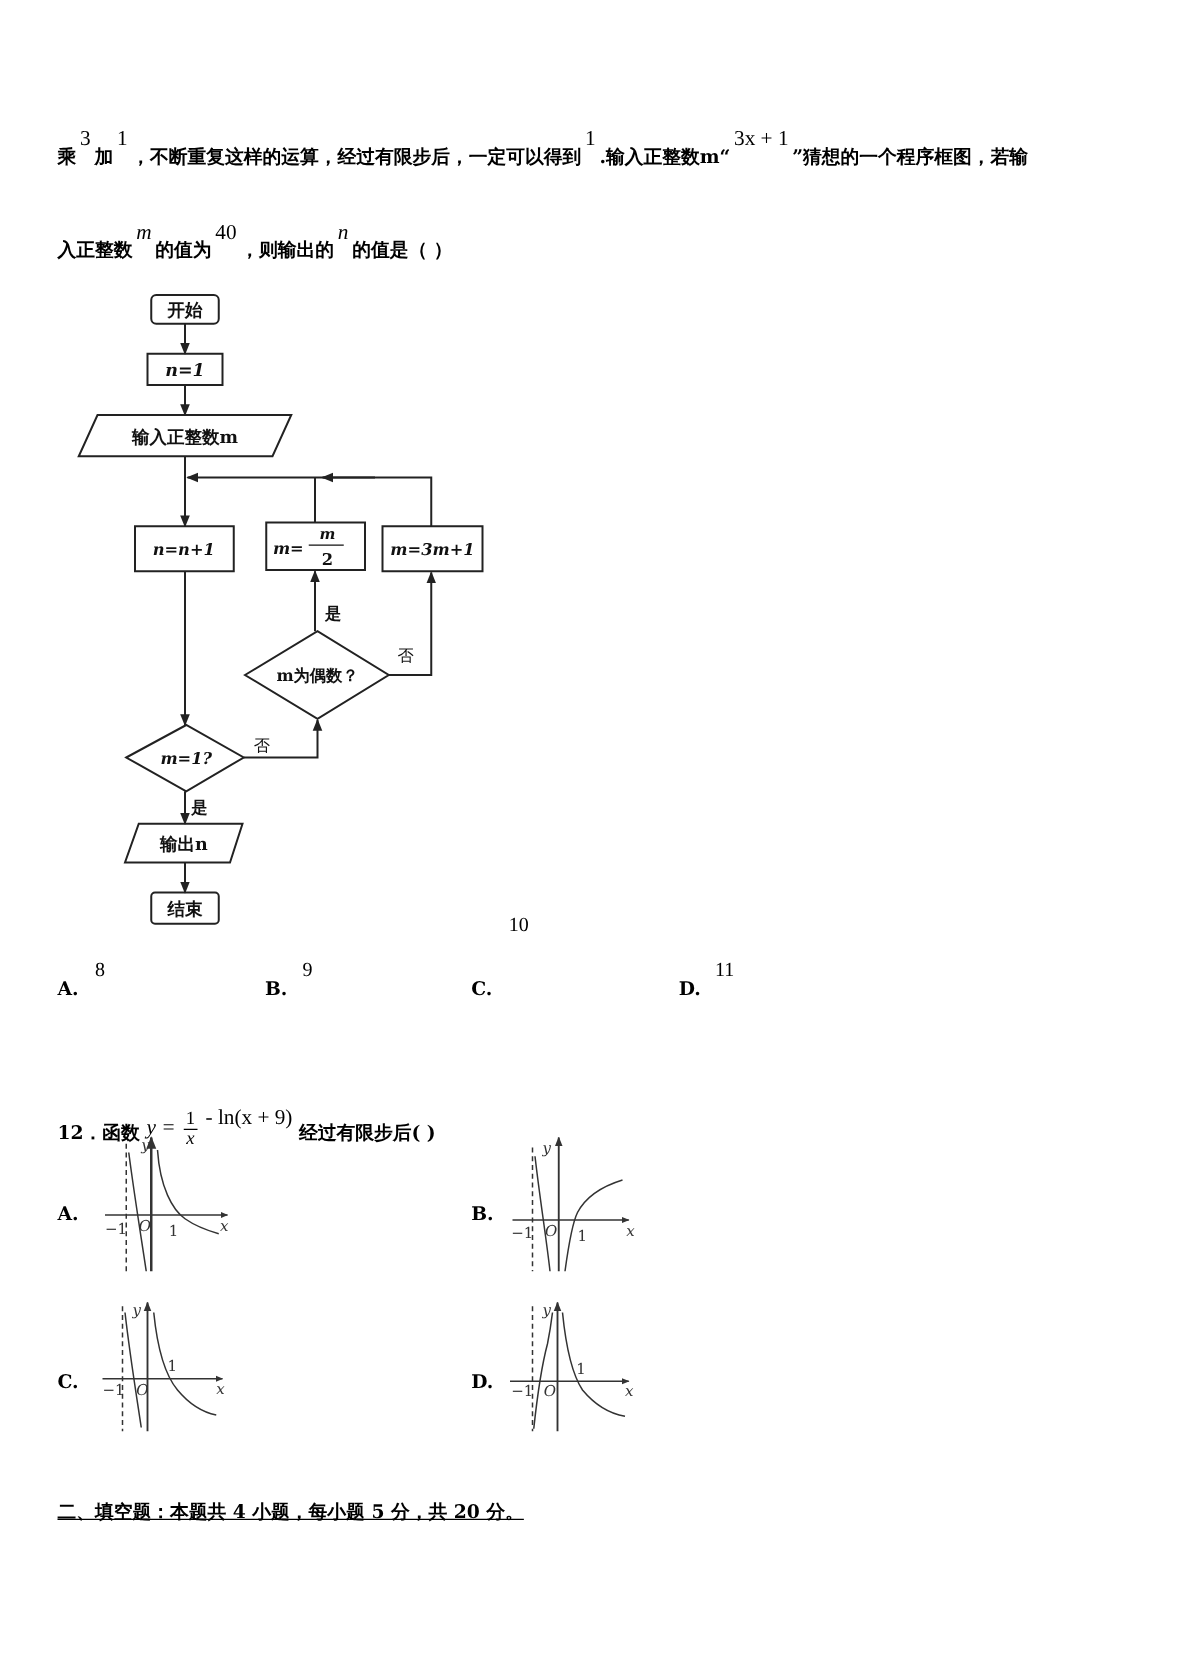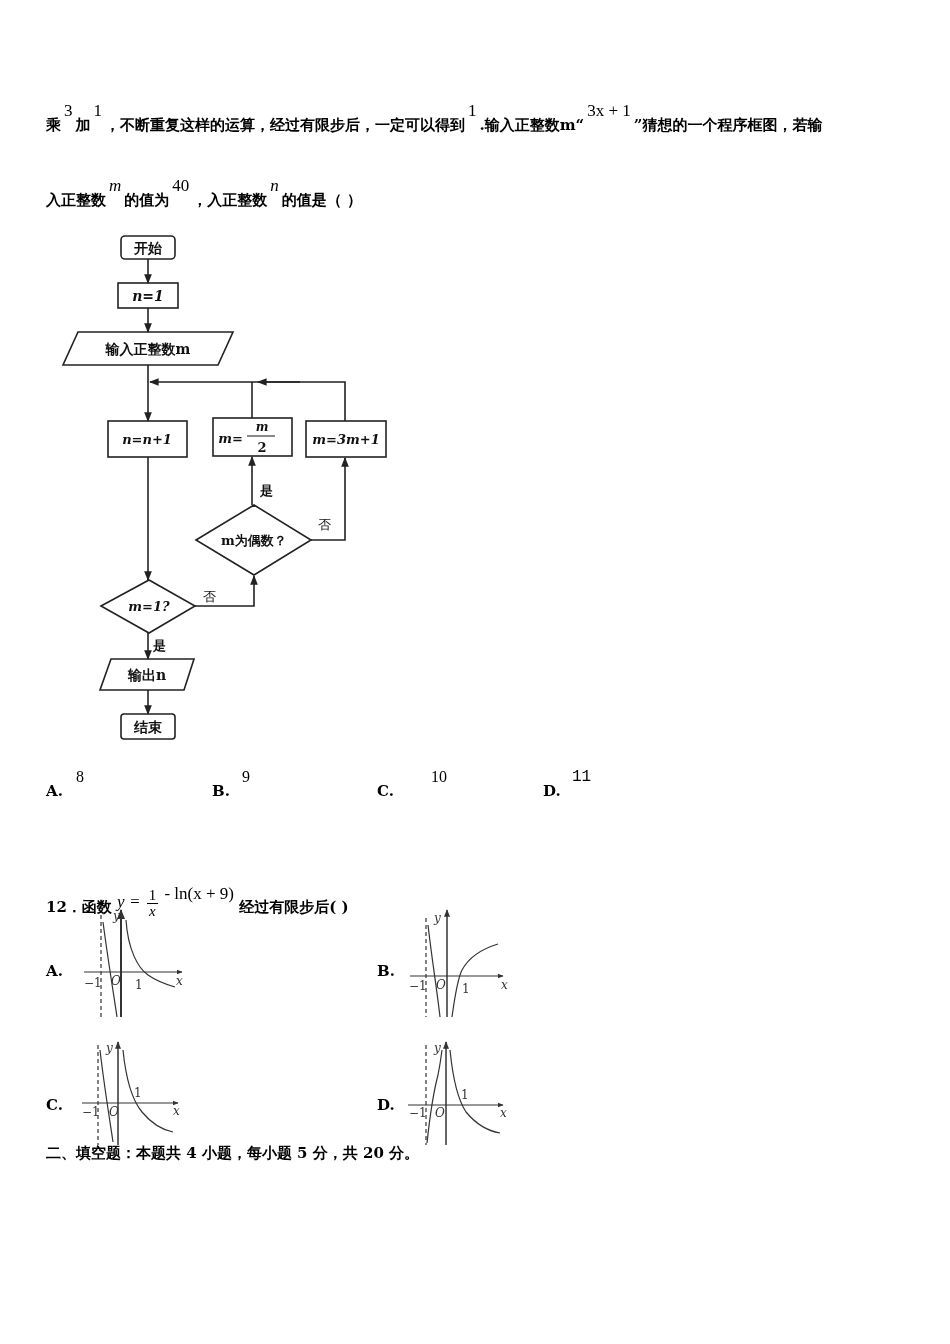--- a/index.html
+++ b/index.html
@@ -17,21 +17,21 @@
     .graph-label { position: absolute; font-size: 15px; font-weight: bold; }
   </style>
 </head>
 <body>
 
 <div class="line" style="top:115px;">
   <span>乘</span><span class="math">3</span><span>加</span><span class="math">1</span><span>，不断重复这样的运算，经过有限步后，一定可以得到</span><span class="math">1</span><span>.输入正整数m“</span><span class="math" style="font-style:normal;text-align:center;">3x + 1</span><span>”猜想的一个程序框图，若输</span>
 </div>
 
 <div class="line" style="top:190px;">
-  <span>入正整数</span><span class="math" style="font-style:italic;">m</span><span>的值为</span><span class="math">40</span><span>，入正整数</span><span class="math" style="font-style:italic;">n</span><span>的值是（    ）</span>
+  <span>入正整数</span><span class="math" style="font-style:italic;">m</span><span>的值为</span><span class="math">40</span><span>，则输出的</span><span class="math" style="font-style:italic;">n</span><span>的值是（    ）</span>
 </div>
 
 <svg width="950" height="760" viewBox="0 0 950 760" style="position:absolute; left:0; top:0;">
   <defs>
     <marker id="arr" viewBox="0 0 10 10" refX="9" refY="5" markerWidth="6" markerHeight="6" orient="auto">
       <path d="M0,1 L10,5 L0,9 z" fill="#222"></path>
     </marker>
   </defs>
   <g stroke="#222" stroke-width="1.6" fill="none">
 
@@ -94,23 +94,23 @@
     <text x="148" y="732" text-anchor="middle">结束</text>
   </g>
 </svg>
 
 <div>
   <span class="opt" style="left:46px; top:782px;">A.</span>
   <span class="opt-val" style="left:76px; top:768px;">8</span>
   <span class="opt" style="left:212px; top:782px;">B.</span>
   <span class="opt-val" style="left:242px; top:768px;">9</span>
   <span class="opt" style="left:377px; top:782px;">C.</span>
-  <span class="opt-val" style="left:407px; top:768px;margin-left:24px;">10</span>
+  <span class="opt-val" style="left:407px; top:732px;">10</span>
   <span class="opt" style="left:543px; top:782px;">D.</span>
-  <span class="opt-val" style="left:572px; top:768px;font-family:Liberation Mono, monospace;">11</span>
+  <span class="opt-val" style="left:572px; top:768px;">11</span>
 </div>
 
 <div class="line" style="top:848px;margin-top:44px;">
   <span>12．函数</span>
   <span class="fn">
     <i>y =</i>
     <span class="frac"><span class="num">1</span><span class="den">x</span></span>
     <span style="position:relative; top:-8px;">- ln(x + 9)</span>
   </span>
   <span>经过有限步后(    )</span>
@@ -176,13 +176,13 @@
       <path d="M450,1050 C453,1080 458,1100 466,1112 C476,1124 488,1131 500,1133"></path>
     </g>
     <text x="434" y="1052" font-style="italic">y</text>
     <text x="500" y="1117" font-style="italic">x</text>
     <text x="409" y="1117">−1</text>
     <text x="435" y="1117" font-style="italic">O</text>
     <text x="461" y="1099">1</text>
   </g>
 </svg>
 
-<div class="line" style="top:1144px;">二、填空题：本题共 4 小题，每小题 5 分，共 20 分。</div>
+<div class="line" style="top:1200px;text-decoration:underline;">二、填空题：本题共 4 小题，每小题 5 分，共 20 分。</div>
 
 </body></html>

